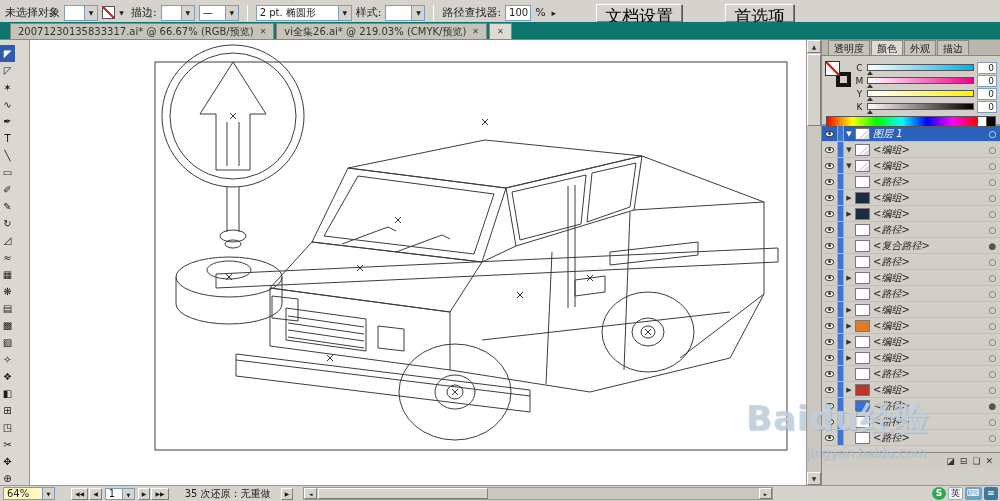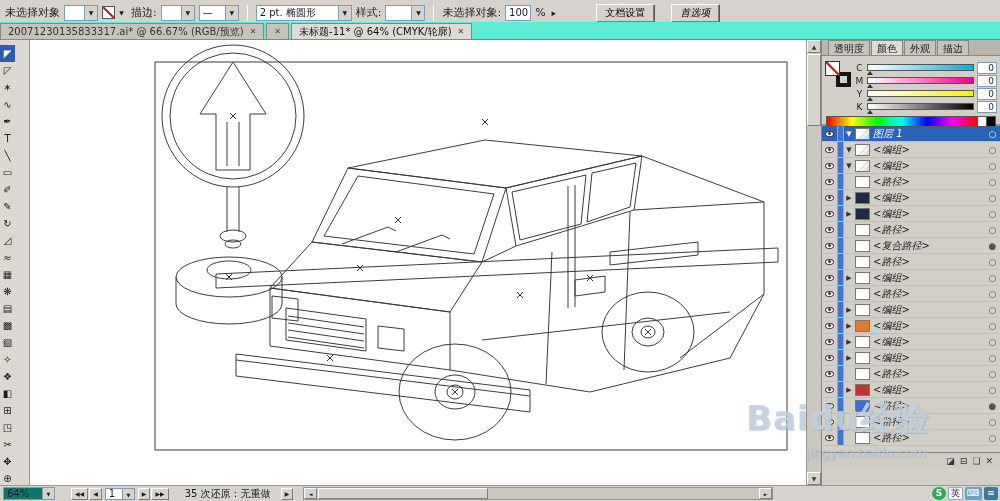--- a/index.html
+++ b/index.html
@@ -23,29 +23,29 @@
   .combo-val { flex:1; padding:0 3px; font-size:10px; white-space:nowrap; overflow:hidden; }
   .combo-arrow { width:13px; height:100%; background:#d6d3ce; border-left:1px solid #7f9db9;
     font-size:6px; display:flex; align-items:center; justify-content:center; }
   .w34{width:34px}.w40{width:40px}.w96{width:96px}
   .tb-input { width:26px; height:16px; border:1px solid #7f9db9; background:#fff; font-size:10px; text-align:right; padding:0 2px; line-height:14px; }
   .tb-sep { width:1px; height:16px; background:#9b988f; margin:0 4px; border-right:1px solid #fff; }
   .swatch-mini { display:inline-flex; align-items:center; gap:1px; }
   .none-box { width:13px; height:13px; background:#fff; border:1px solid #555;
     background-image:linear-gradient(to top right, transparent 44%, #d22 45%, #d22 55%, transparent 56%); }
   .drop-cell { width:11px; font-size:6px; text-align:center; }
-  .push-btn { height:18px; padding:0 8px; font-size:10px; font-family:inherit; background:#d6d3ce;
+  .push-btn { height:18px; padding:0 8px; font-size:17px; font-family:inherit; background:#d6d3ce;
     border:1px solid; border-color:#ffffff #807e79 #807e79 #ffffff; box-shadow:1px 1px 0 #555; white-space:nowrap; }
   .icon-mini { font-size:9px; padding:0 2px; }
 
   
   .tabbar {
     position:absolute; left:0; top:22px; width:100%; height:18px;
-    background:#5eead4; border-bottom:1px solid #8a877f;
-    display:flex; align-items:flex-end; padding-left:0;
+    background:#0f766e; border-bottom:1px solid #8a877f;
+    display:flex; align-items:flex-end; padding-left:10px;
   }
   .doc-tab {
     height:16px; display:flex; align-items:center; gap:6px; padding:0 7px;
     background:#c6c3bb; border:1px solid #8a877f; border-bottom:none; margin-right:2px;
     font-size:10px; color:#333; white-space:nowrap;
   }
   .doc-tab.active { background:#dedbd5; color:#111; }
   .doc-tab-close { font-size:8px; color:#444; }
 
   
@@ -116,21 +116,21 @@
   .l-name { flex:1; overflow:hidden; white-space:nowrap;font-style:italic; }
   .l-target { width:15px; text-align:center; font-size:9px; color:#555; flex:none; }
   .lrow.selected .l-target { color:#fff; }
   #layer-footer { height:16px; border-top:1px solid #8a877f; background:#cfccc5;
     display:flex; justify-content:flex-end; align-items:center; gap:5px; padding:0 7px; }
   .ficon { font-size:9px; color:#333; }
 
   
   .statusbar { position:absolute; left:0; top:485px; width:100%; height:16px; background:#d6d3ce;
     border-top:1px solid #9b988f; display:flex; align-items:center; font-size:10px; }
-  .zoom-combo { display:flex; margin-left:3px; border:1px solid #7f9db9; background:#0f766e; height:13px; align-items:center; width:52px; }
+  .zoom-combo { display:flex; margin-left:3px; border:1px solid #7f9db9; background:#fef9c3; height:13px; align-items:center; width:52px; }
   .zoom-val { flex:1; padding:0 3px; font-size:10px; line-height:11px; }
   .zoom-arrow { width:12px; height:100%; background:#d6d3ce; border-left:1px solid #7f9db9; font-size:5px; text-align:center; line-height:12px; }
   .nav { display:flex; align-items:center; gap:1px; margin-left:16px; }
   .nav-btn { font-size:6px; padding:2px 3px; background:#d6d3ce; border:1px solid; border-color:#fff #807e79 #807e79 #fff; line-height:6px; }
   .page-combo { display:flex; border:1px solid #7f9db9; background:#fff; height:12px; align-items:center; width:30px; margin:0 2px; }
   .undo-text { margin-left:16px; white-space:nowrap; }
   .expand-btn { margin-left:10px; }
   .hscroll { position:relative; width:470px; height:13px; margin-left:10px; background:#cac7c0; border:1px solid #9b988f; }
   .hs-btn { position:absolute; top:0; width:13px; height:11px; background:#d6d3ce; border:1px solid; border-color:#fff #807e79 #807e79 #fff;
     font-size:5px; text-align:center; line-height:10px; }
@@ -182,38 +182,38 @@
     <span class="combo w96">
       <span class="combo-val">2 pt. 椭圆形</span>
       <span class="combo-arrow">▼</span>
     </span>
     <span class="tb-label">样式:</span>
     <span class="combo w40">
       <span class="combo-val"></span>
       <span class="combo-arrow">▼</span>
     </span>
     <span class="tb-sep"></span>
-    <span class="tb-link">未选择对象:</span>
+    <span class="tb-link">路径查找器:</span>
     <span class="tb-input">100</span>
     <span class="tb-label">%</span>
     <span class="icon-mini">▸</span>
     <button class="push-btn" style="margin-left:34px;">文档设置</button>
-    <button class="push-btn" style="margin-left:13px;font-style:italic;">首选项</button>
+    <button class="push-btn" style="margin-left:39px;">首选项</button>
   </div>
 
   <div class="tabbar" id="doc-tabs">
       <div class="doc-tab">
     <span class="doc-tab-title">20071230135833317.ai* @ 66.67% (RGB/预览)</span>
     <span class="doc-tab-close">✕</span>
   </div>
       <div class="doc-tab">
+    <span class="doc-tab-title">vi全集26.ai* @ 219.03% (CMYK/预览)</span>
     <span class="doc-tab-close">✕</span>
   </div>
       <div class="doc-tab active">
-    <span class="doc-tab-title">未标题-11* @ 64% (CMYK/轮廓)</span>
     <span class="doc-tab-close">✕</span>
   </div>
     </div>
 
   <div class="toolbar">
     <div id="tools">
         <span class="tool active">◤</span>
         <span class="tool">◸</span>
         <span class="tool">✶</span>
         <span class="tool">∿</span>

